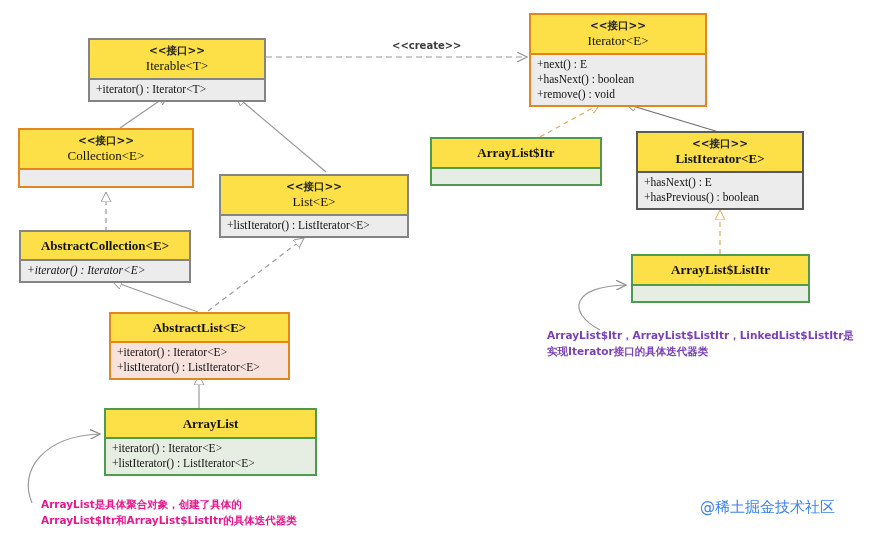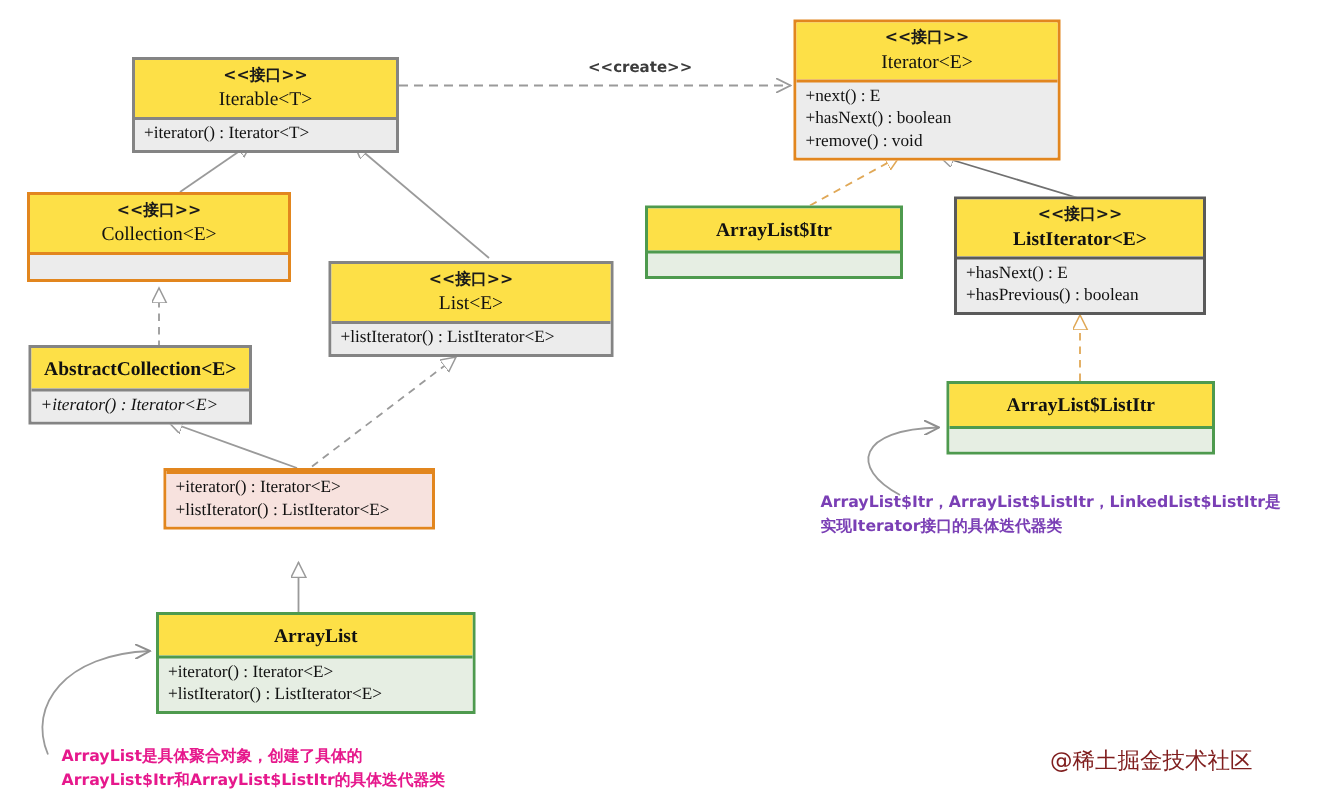--- a/index.html
+++ b/index.html
@@ -91,21 +91,21 @@
     font-weight: bold;
     line-height: 15px;
     white-space: nowrap;
   }
   .note.purple { color: #7a3fb5; }
   .note.magenta { color: #e6188c; }
   .watermark {
     position: absolute;
     font-family: "DejaVu Sans", sans-serif;
     font-size: 15px;
-    color: #7f1d1d;
+    color: #3b82f6;
     white-space: nowrap;
   }
 </style>
 </head>
 <body>
 
 <div id="canvas">
 
   <svg class="edges" viewBox="0 0 889 536">
     <defs>
@@ -181,30 +181,33 @@
   <div class="node gray" style="left:219px; top:174px; width:190px;">
     <div class="nhead">
       <div class="stereo">&lt;&lt;接口&gt;&gt;</div>
       <div class="nname">List&lt;E&gt;</div>
     </div>
     <div class="nbody">
       <div class="meth bold">+listIterator() : ListIterator&lt;E&gt;</div>
     </div>
   </div>
 
-  <div class="node gray" style="left:19px; top:230px; width:149px;">
+  <div class="node gray" style="left:19px; top:230px; width:172px;">
     <div class="nhead" style="padding-top:5px;padding-bottom:5px;">
       <div class="nname bold">AbstractCollection&lt;E&gt;</div>
     </div>
     <div class="nbody">
       <div class="meth ital">+iterator() : Iterator&lt;E&gt;</div>
     </div>
   </div>
 
   <div class="node orange pinkbody" style="left:109px; top:312px; width:181px;">
+    <div class="nhead" style="padding-top:5px;padding-bottom:5px;">
+      <div class="nname bold">AbstractList&lt;E&gt;</div>
+    </div>
     <div class="nbody">
       <div class="meth bold">+iterator() : Iterator&lt;E&gt;</div>
       <div class="meth bold">+listIterator() : ListIterator&lt;E&gt;</div>
     </div>
   </div>
 
   <div class="node green greenbody" style="left:104px; top:408px; width:213px;">
     <div class="nhead" style="padding-top:5px;padding-bottom:5px;">
       <div class="nname bold">ArrayList</div>
     </div>

